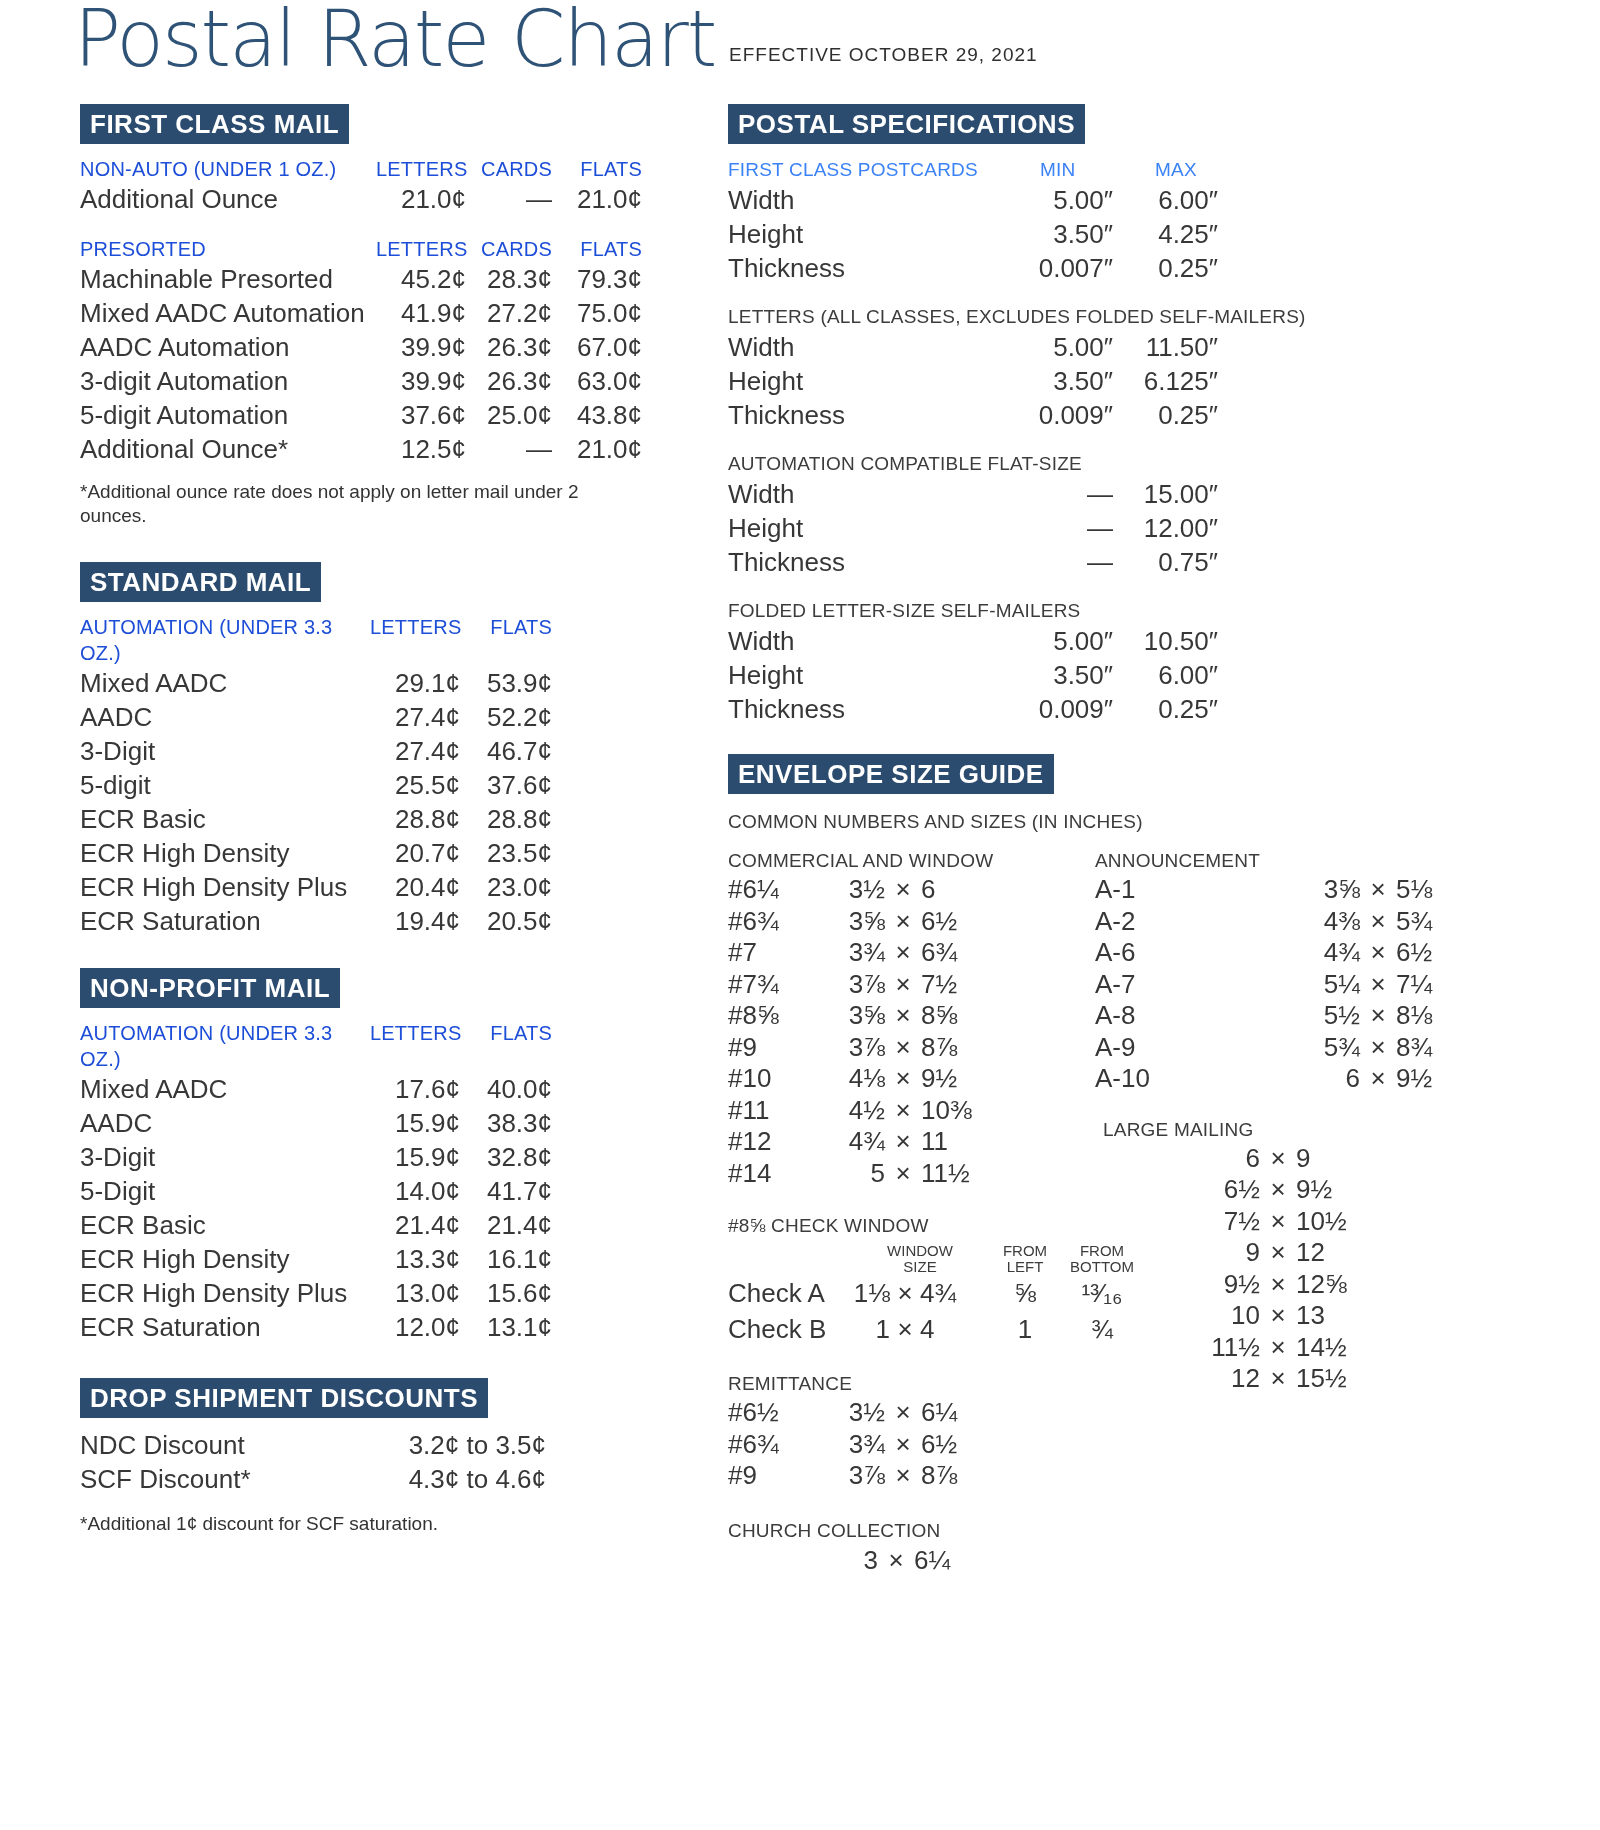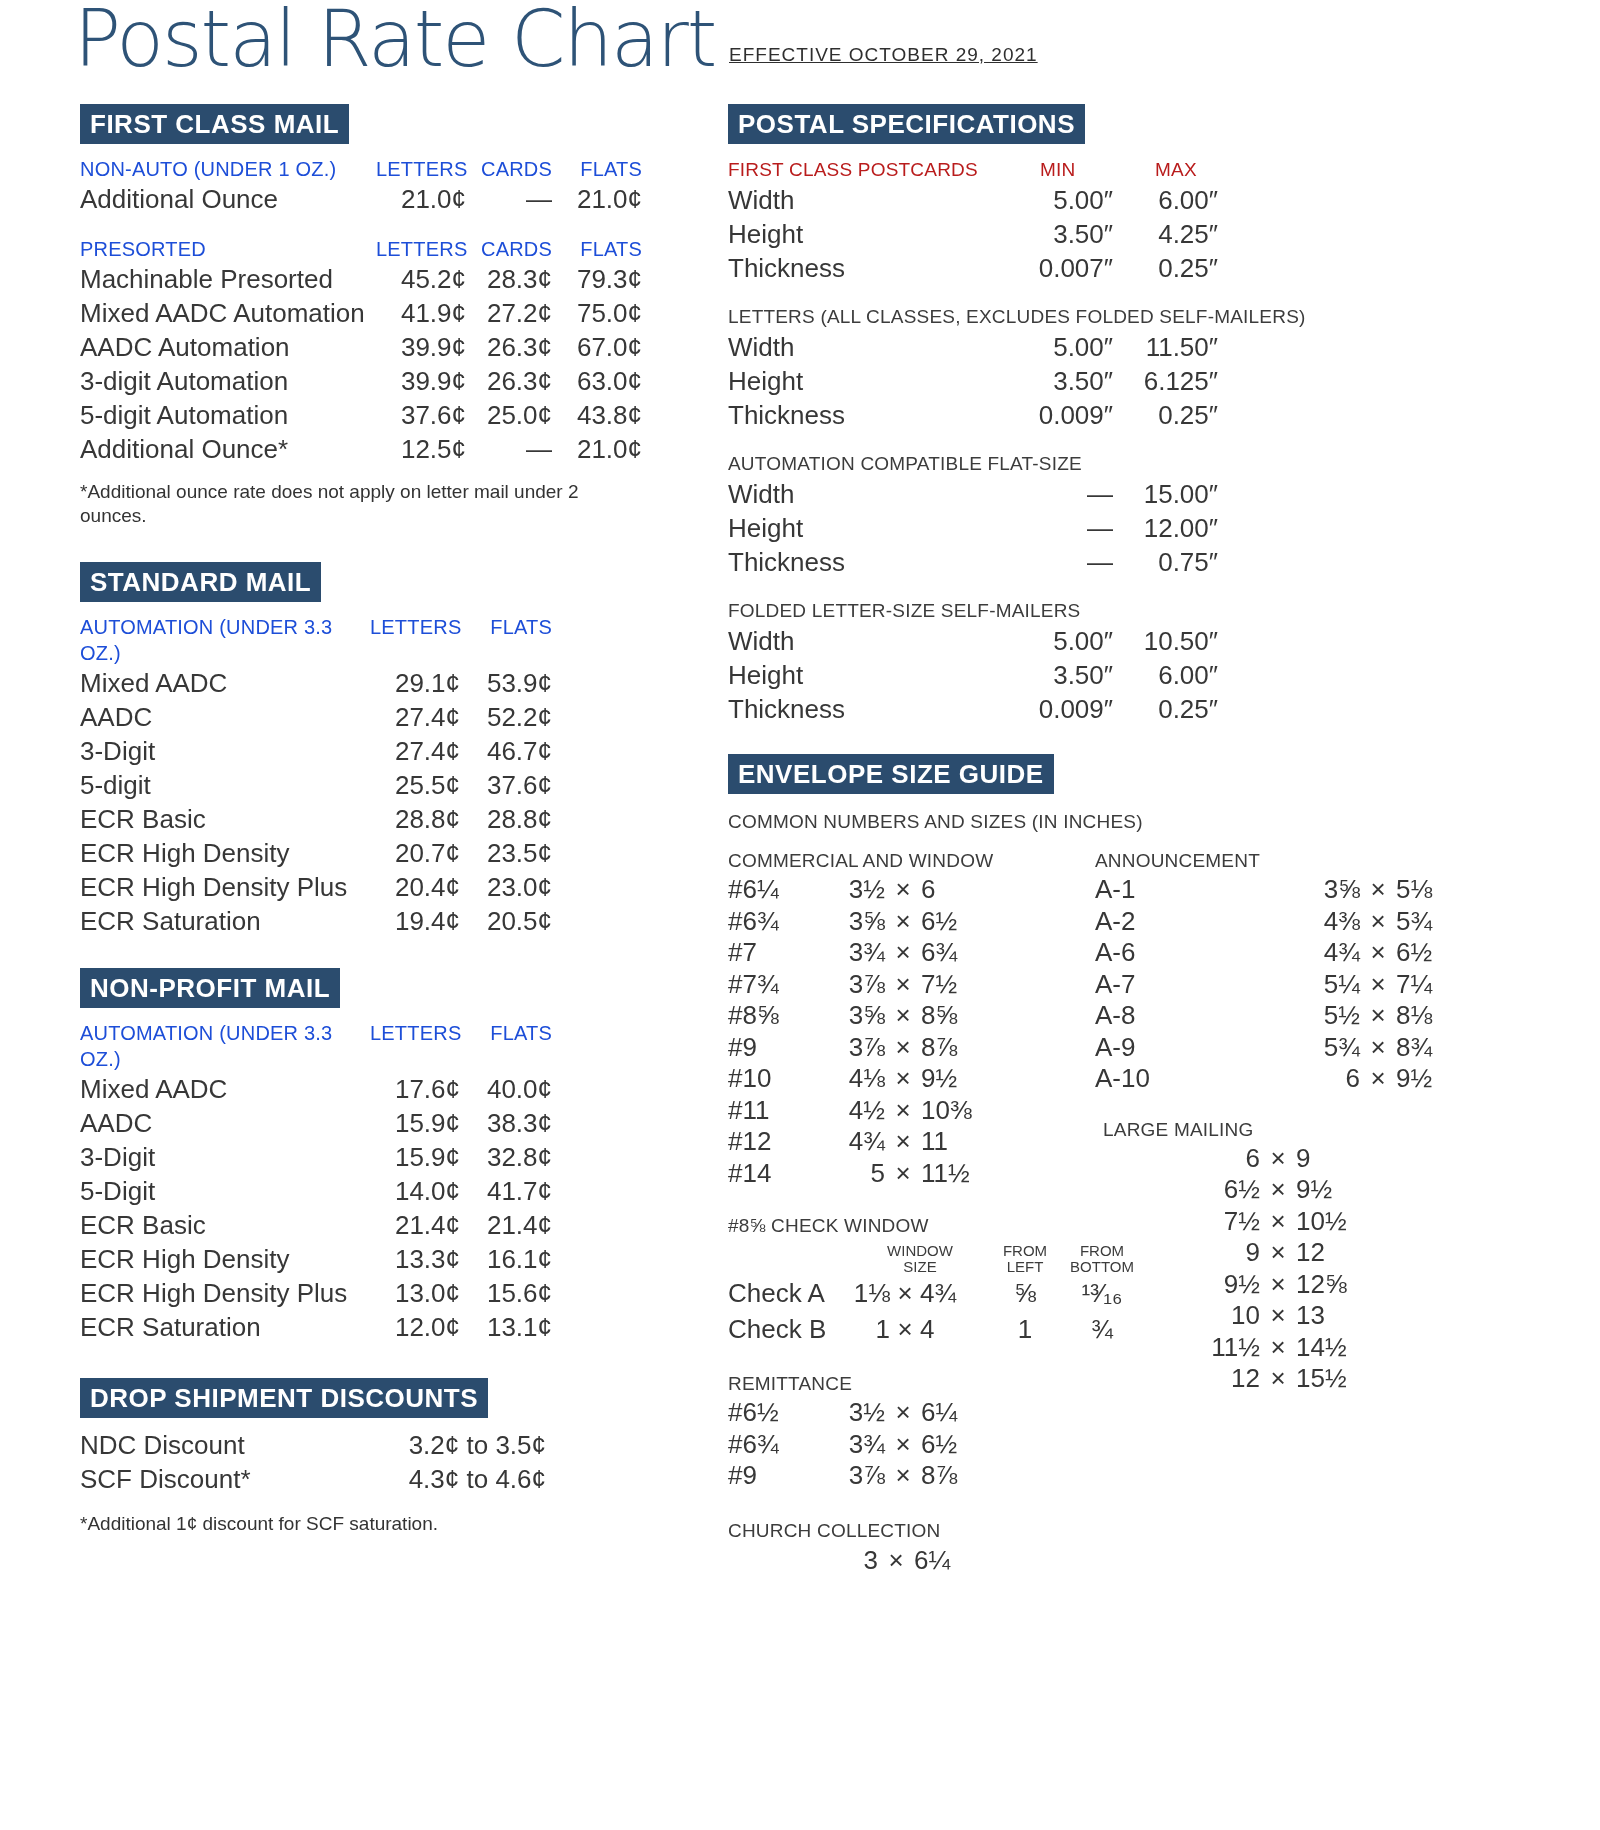--- a/index.html
+++ b/index.html
@@ -1,21 +1,21 @@
 <!DOCTYPE html>
 <html style="--accent: #2b4c6e; --title: #2e5377;"><head>
 <meta charset="utf-8">
 <style>
   html,body{margin:0;padding:0;background:#fff;}
   .page{position:relative;width:1600px;height:1830px;background:#ffffff;overflow:hidden;
         font-family:"Liberation Sans","DejaVu Sans",sans-serif;color:#373737;}
   .title{position:absolute;left:74px;top:-6px;font-size:78px;font-weight:200;
          color:var(--title,#2e5377);letter-spacing:-2px;
          font-family:"DejaVu Sans","Liberation Sans",sans-serif;}
-  .effective{position:absolute;left:729px;top:44px;font-size:19px;color:#2f2f2f;letter-spacing:1px;text-decoration:underline;}
+  .effective{position:absolute;left:729px;top:44px;font-size:19px;color:#2f2f2f;letter-spacing:1px;}
   .col{position:absolute;top:104px;}
   .col-left{left:80px;width:566px;}
   .col-right{left:728px;width:790px;}
   .bar{display:inline-block;background:var(--accent,#2b4c6e);color:#fff;font-weight:bold;
        font-size:26px;line-height:26px;padding:7px 10px;letter-spacing:0.5px;}
   
   .t4{width:562px;}
   .t4 .thead,.t4 .tr{display:grid;grid-template-columns:1fr 90px 86px 90px;}
   .t3{width:472px;}
   .t3 .thead,.t3 .tr{display:grid;grid-template-columns:1fr 90px 92px;}
@@ -26,21 +26,21 @@
   .grp2{margin-top:20px;}
   .footnote{font-size:19px;line-height:24px;color:#333;margin-top:14px;}
   .mt-sm{margin-top:34px;} .mt-np{margin-top:30px;} .mt-drop{margin-top:34px;}
   .drop-row{display:flex;justify-content:space-between;width:466px;font-size:26px;line-height:34px;}
   .drop-rows{margin-top:10px;}
   
   .spec-group{margin-top:18px;}
   .spec-group.first{margin-top:12px;}
   .spec-title{font-size:19px;line-height:27px;color:#3c3c3c;letter-spacing:0.2px;}
   .spec-head,.spec-row{display:grid;grid-template-columns:1fr 103px 105px;width:490px;}
-  .spec-head{font-size:19px;line-height:27px;color:#b91c1c;letter-spacing:0.2px;}
+  .spec-head{font-size:19px;line-height:27px;color:#3b82f6;letter-spacing:0.2px;}
   .spec-head .min{text-align:left;padding-left:30px;}
   .spec-head .max{text-align:left;padding-left:42px;}
   .spec-row{font-size:26px;line-height:34px;}
   .spec-row .num{text-align:right;}
   
   .env-bar{margin-top:28px;}
   .env-sub{font-size:19px;line-height:24px;color:#3c3c3c;margin-top:16px;letter-spacing:0.2px;}
   .env-cols{display:flex;margin-top:14px;}
   .env-left{width:352px;}
   .env-right{width:415px;margin-left:15px;}

